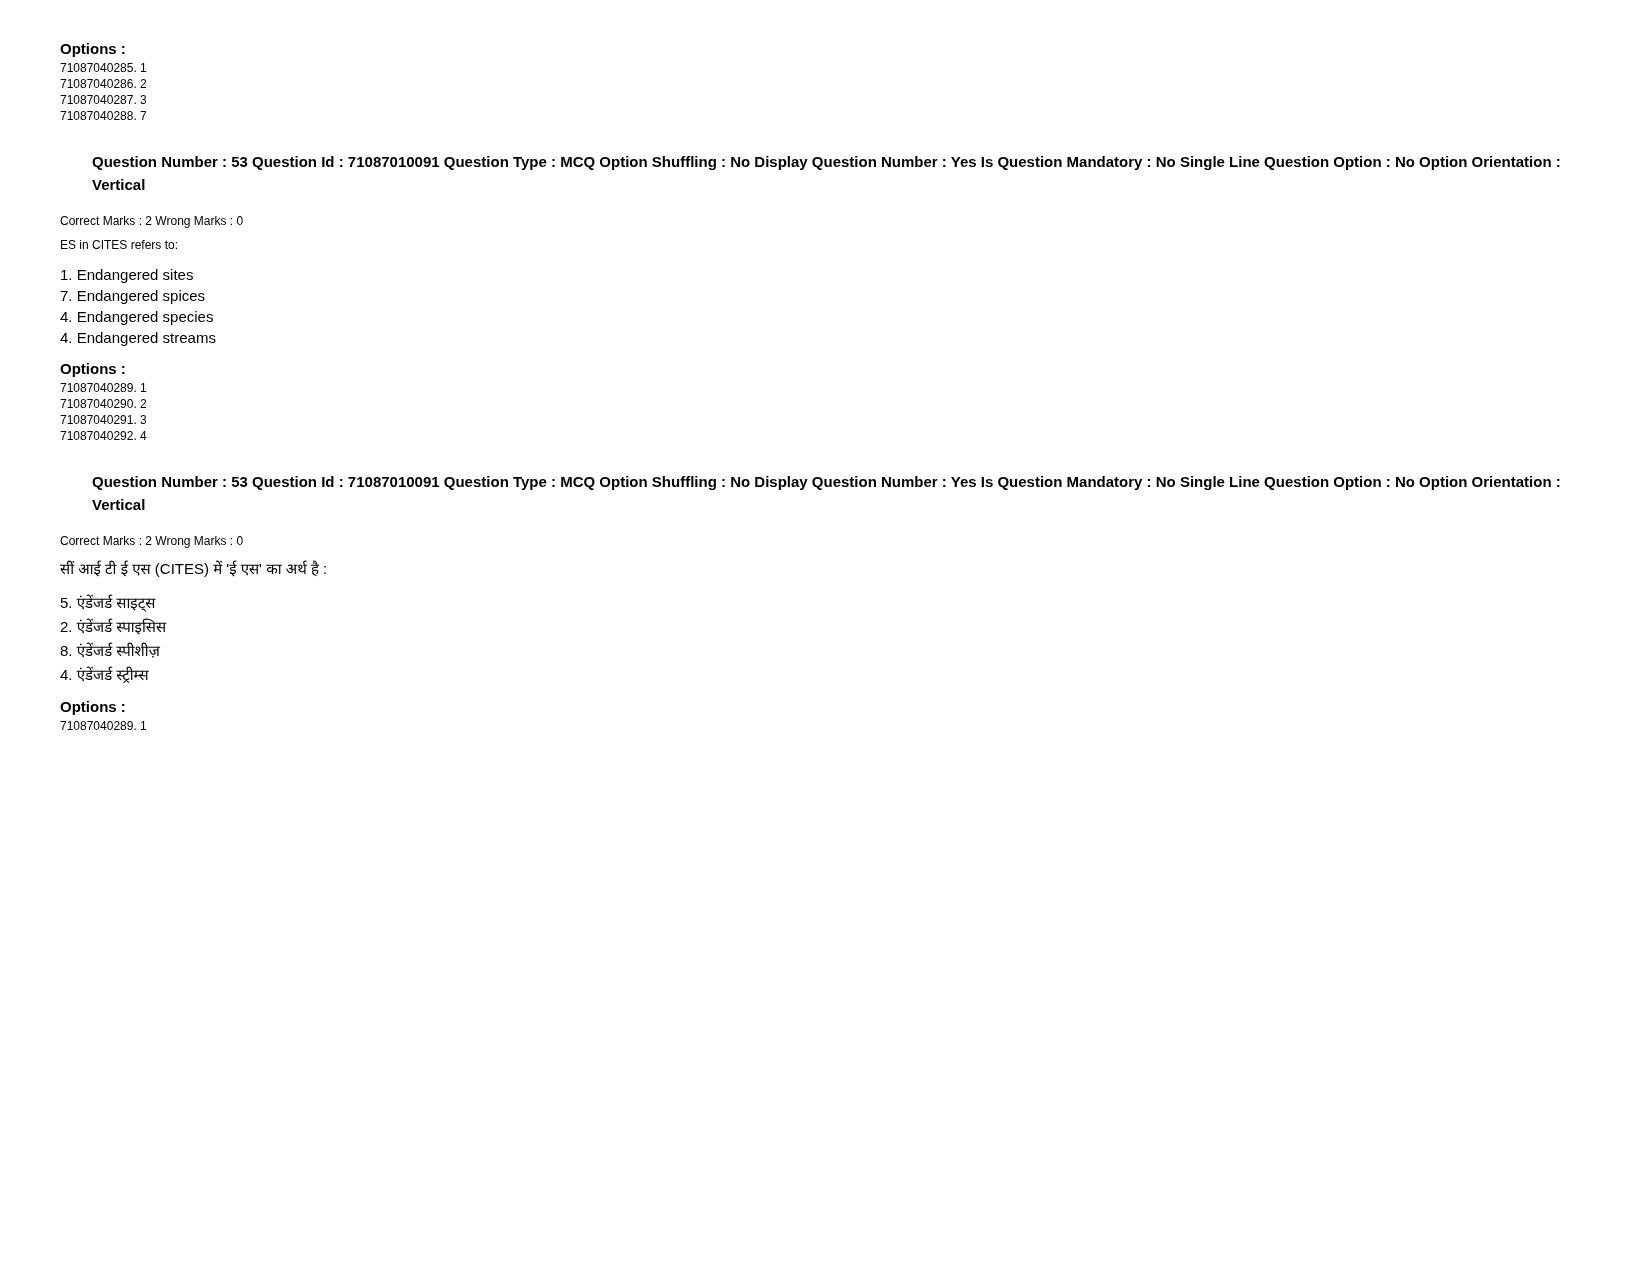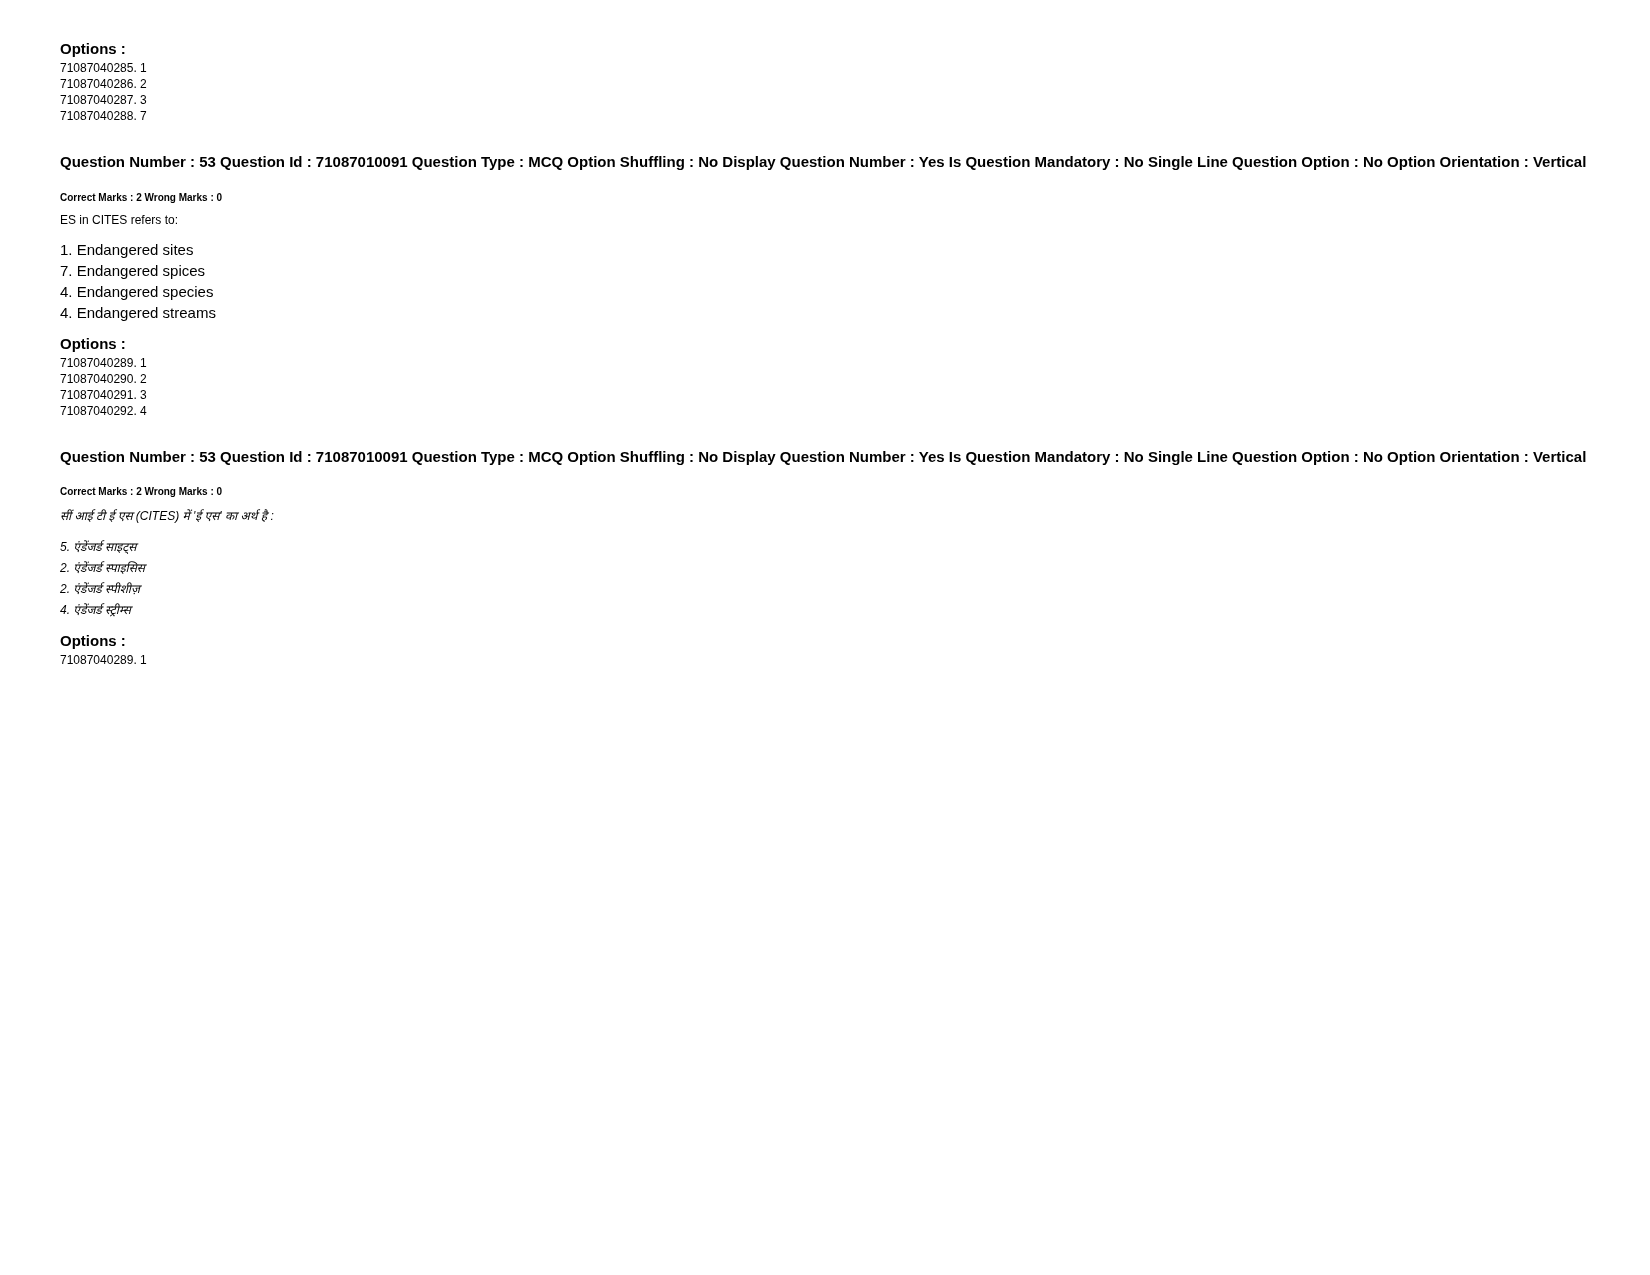--- a/index.html
+++ b/index.html
@@ -30,47 +30,47 @@
     .option-item {
       margin-bottom: 2px;
       font-size: 12px;
     }
 
     .question-header {
       font-weight: bold;
       font-size: 15px;
       line-height: 1.5;
       margin-bottom: 4px;
+      margin-left: 32px;
     }
 
     .marks-line {
-      font-weight: bold;
-      font-size: 10px;
+      font-weight: normal;
+      font-size: 12px;
       margin-bottom: 10px;
       margin-top: 18px;
     }
 
     .question-text {
       font-size: 12px;
       margin-bottom: 14px;
     }
 
     .answer-options {
       margin-bottom: 14px;
     }
 
     .answer-option {
       font-size: 15px;
       margin-bottom: 4px;
     }
 
     .hindi-text {
       font-family: Arial, sans-serif;
-      font-size: 12px;
-      font-style: italic;
+      font-size: 15px;
     }
   </style>
 </head>
 <body>
 
 <div class="section">
   <div class="options-label">Options :</div>
   <div class="option-item">71087040285. 1</div>
   <div class="option-item">71087040286. 2</div>
   <div class="option-item">71087040287. 3</div>
@@ -97,19 +97,19 @@
 </div>
 
 <div class="section">
   <div class="question-header">Question Number : 53 Question Id : 71087010091 Question Type : MCQ Option Shuffling : No Display Question Number : Yes Is Question Mandatory : No Single Line Question Option : No Option Orientation : Vertical</div>
   <div class="marks-line">Correct Marks : 2 Wrong Marks : 0</div>
   <div class="question-text hindi-text">सीं आई टी ई एस (CITES) में 'ई एस' का अर्थ है :</div>
 
   <div class="answer-options">
     <div class="answer-option hindi-text">5. एंडेंजर्ड साइट्स</div>
     <div class="answer-option hindi-text">2. एंडेंजर्ड स्पाइसिस</div>
-    <div class="answer-option hindi-text">2. एंडेंजर्ड स्पीशीज़</div>
+    <div class="answer-option hindi-text">8. एंडेंजर्ड स्पीशीज़</div>
     <div class="answer-option hindi-text">4. एंडेंजर्ड स्ट्रीम्स</div>
   </div>
 
   <div class="options-label">Options :</div>
   <div class="option-item">71087040289. 1</div>
 </div>
 
 </body></html>

